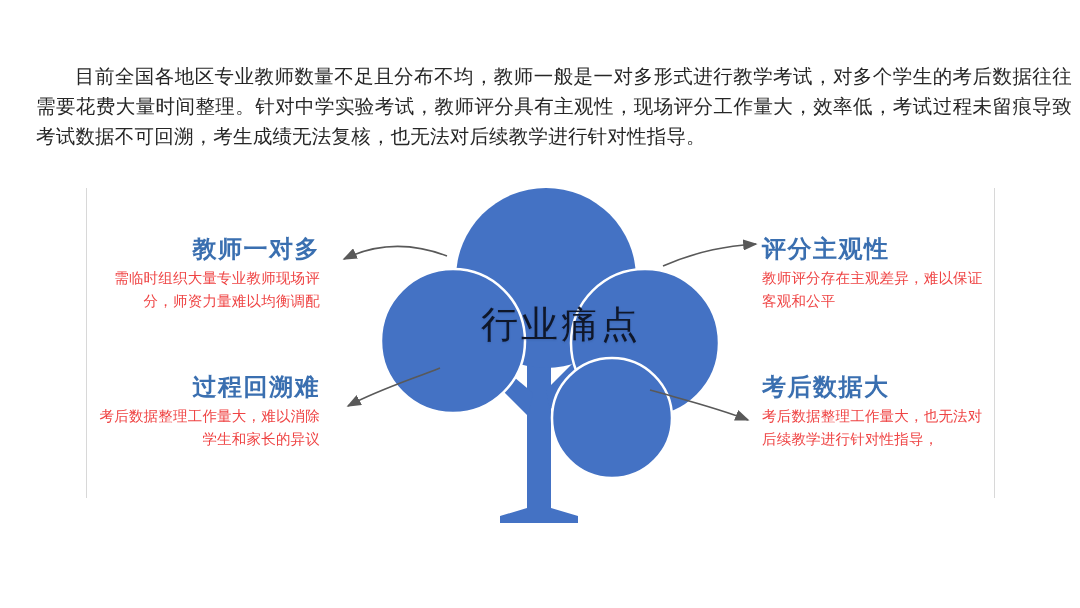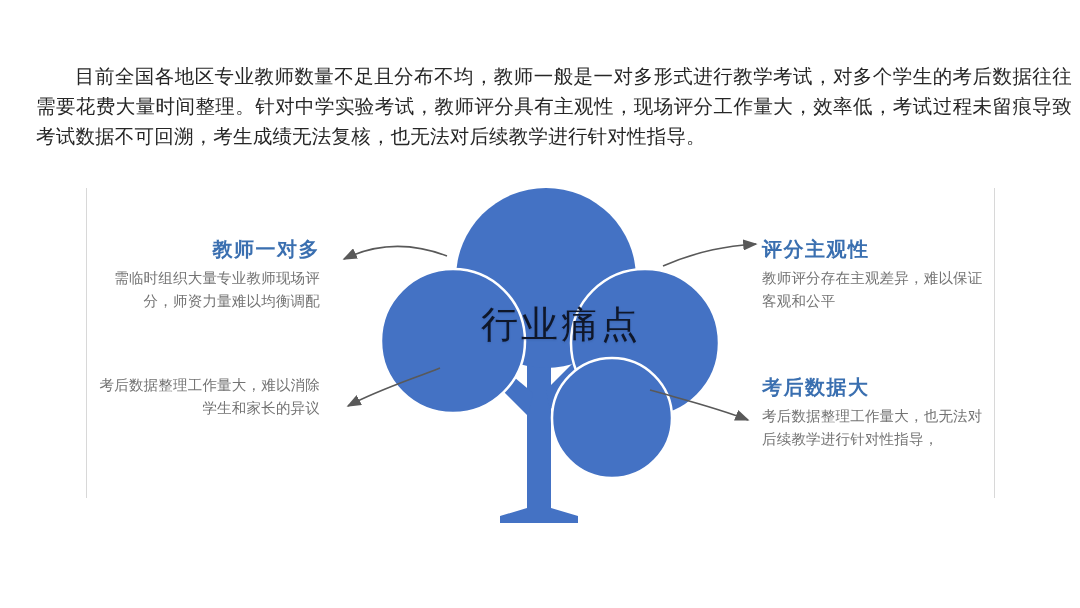--- a/index.html
+++ b/index.html
@@ -72,31 +72,31 @@
   }
   .vline.left  { left: 86px;  top: 10px; height: 310px; }
   .vline.right { left: 994px; top: 10px; height: 310px; }
 
   
   .callout {
     position: absolute;
     width: 232px;
   }
   .callout .c-title {
-    font-size: 20px;
+    font-size: 24px;
     font-weight: 700;
     line-height: 26px;
     letter-spacing: 1.5px;
     color: #3a6fb0;
     margin-bottom: 5px;
   }
   .callout .c-body {
     font-size: 14.5px;
     line-height: 23px;
-    color: #737373;
+    color: #ef4444;
     letter-spacing: 0.2px;
   }
 
   .callout.left  { text-align: right; }
   .callout.right { text-align: left; }
 
   .callout.tl { left: 88px;  top: 58px;  }
   .callout.bl { left: 88px;  top: 196px; }
   .callout.tr { left: 762px; top: 58px;  }
   .callout.br { left: 762px; top: 196px; }
@@ -158,20 +158,21 @@
     </svg>
 
     <div class="tree-label">行业痛点</div>
 
     <div class="callout left tl">
       <div class="c-title">教师一对多</div>
       <div class="c-body">需临时组织大量专业教师现场评分，师资力量难以均衡调配</div>
     </div>
 
     <div class="callout left bl">
+      <div class="c-title">过程回溯难</div>
       <div class="c-body">考后数据整理工作量大，难以消除学生和家长的异议</div>
     </div>
 
     <div class="callout right tr">
       <div class="c-title">评分主观性</div>
       <div class="c-body">教师评分存在主观差异，难以保证客观和公平</div>
     </div>
 
     <div class="callout right br">
       <div class="c-title">考后数据大</div>

